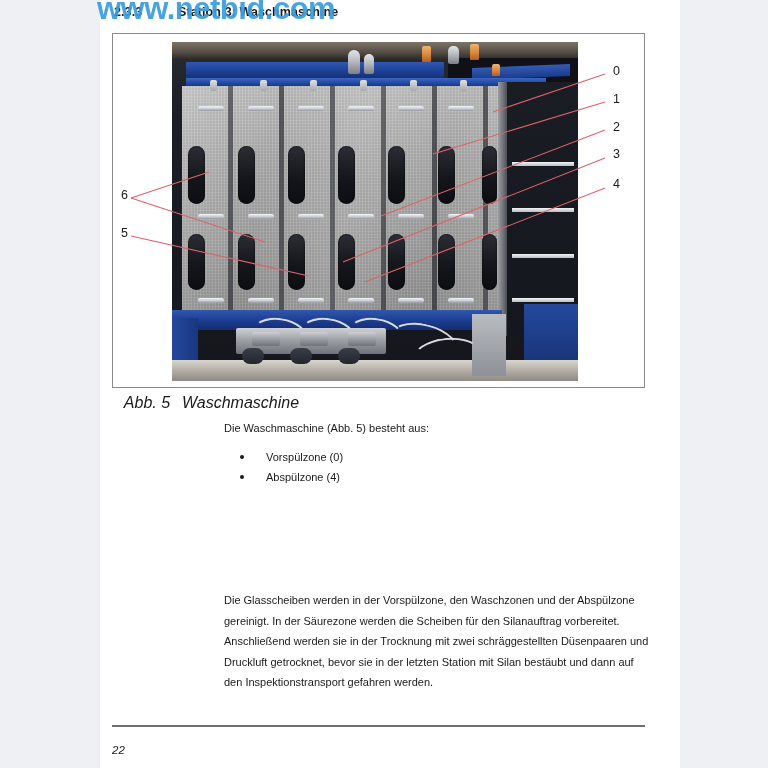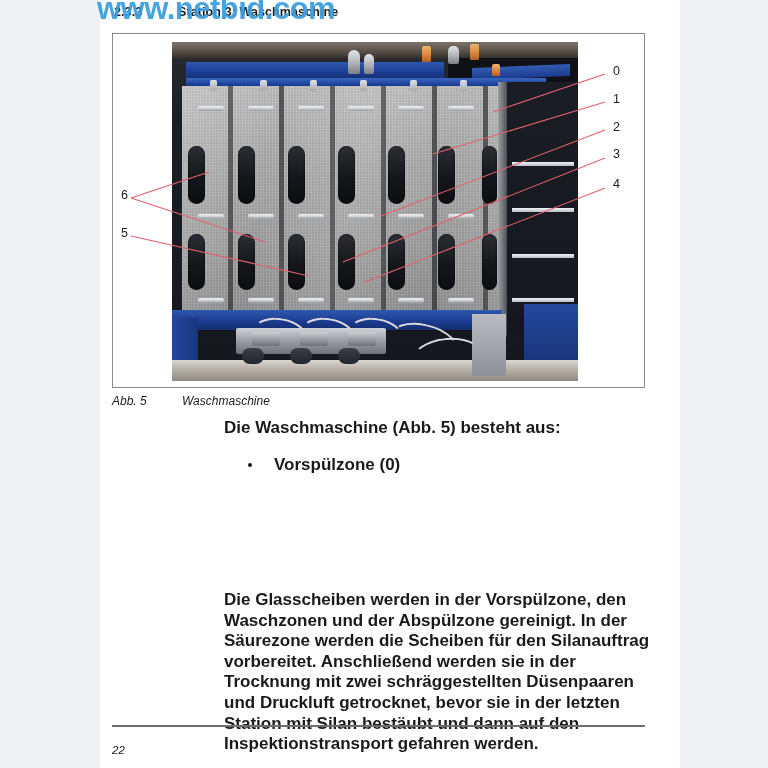--- a/index.html
+++ b/index.html
@@ -224,40 +224,40 @@
     position: absolute; left: 0; top: 0;
     width: 580px; height: 400px;
     pointer-events: none;
   }
 
   
   #caption {
     position: absolute;
     left: 12px;
     top: 394px;
-    font-size: 12px;
+    font-size: 16px;
     font-style: italic;
     color: #1a1a1a;
     white-space: nowrap;
+    text-align: center;
   }
   #caption .cap-label { display:inline-block; width: 70px; }
 
   
   #body-text {
     position: absolute;
     left: 124px;
     top: 418px;
     width: 430px;
-    font-size: 17px;
+    font-size: 11px;
     color: #1a1a1a;
     line-height: 20.6px;
-    font-weight: bold;
   }
   #intro-line { margin: 0 0 8px 0; }
-  #bullet-list { list-style: none; margin: 16px; padding: 0; }
+  #bullet-list { list-style: none; margin: 8px; padding: 0; }
   #bullet-list li {
     position: relative;
     padding-left: 34px;
     height: 20.6px;
     line-height: 20.6px;
   }
   #bullet-list li .bullet {
     position: absolute;
     left: 8px;
     top: 8px;
@@ -425,20 +425,21 @@
 
     <div id="caption">
       <span class="cap-label">Abb. 5</span><span>Waschmaschine</span>
     </div>
 
     <div id="body-text">
       <p id="intro-line">Die Waschmaschine (Abb. 5) besteht aus:</p>
 
       <ul id="bullet-list">
         <li><span class="bullet"></span><span>Vorspülzone (0)</span></li>
+        <li><span class="bullet"></span><span>Abspülzone (4)</span></li>
       </ul>
 
       <p id="closing-para">Die Glasscheiben werden in der Vorspülzone, den Waschzonen und der Abspülzone gereinigt. In der Säurezone werden die Scheiben für den Silanauftrag vorbereitet. Anschließend werden sie in der Trocknung mit zwei schräggestellten Düsenpaaren und Druckluft getrocknet, bevor sie in der letzten Station mit Silan bestäubt und dann auf den Inspektionstransport gefahren werden.</p>
     </div>
 
     <div id="footer-rule"></div>
     <div id="page-number">22</div>
 
   </div>
 </div>

